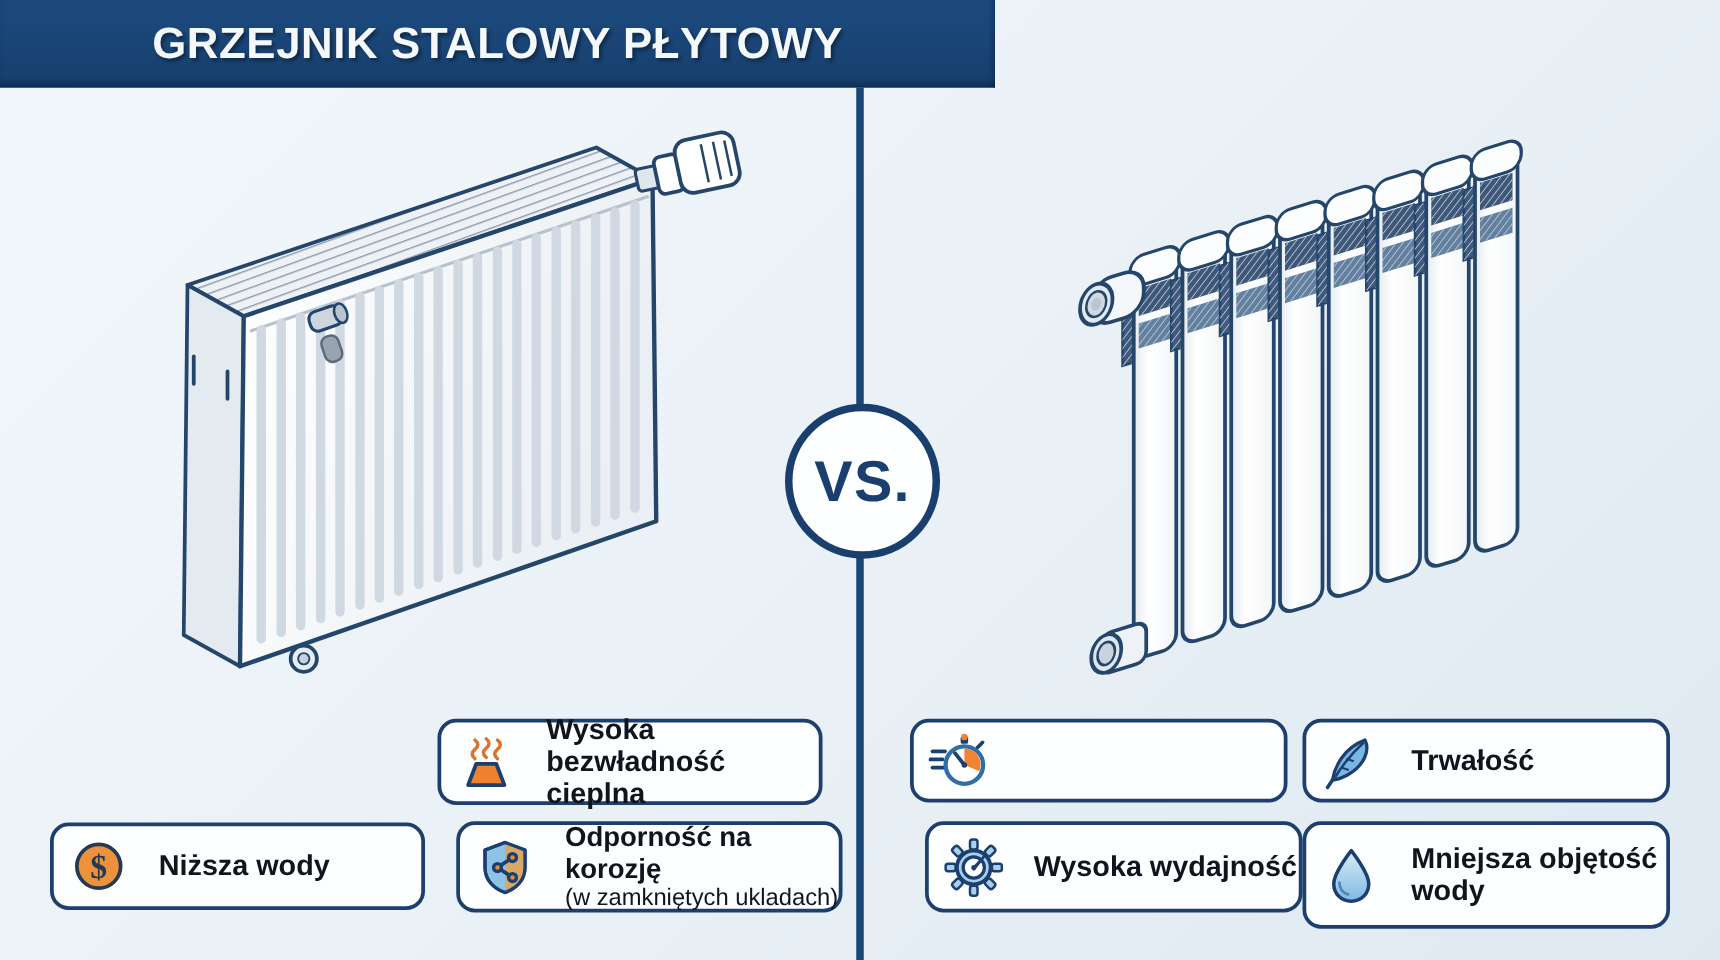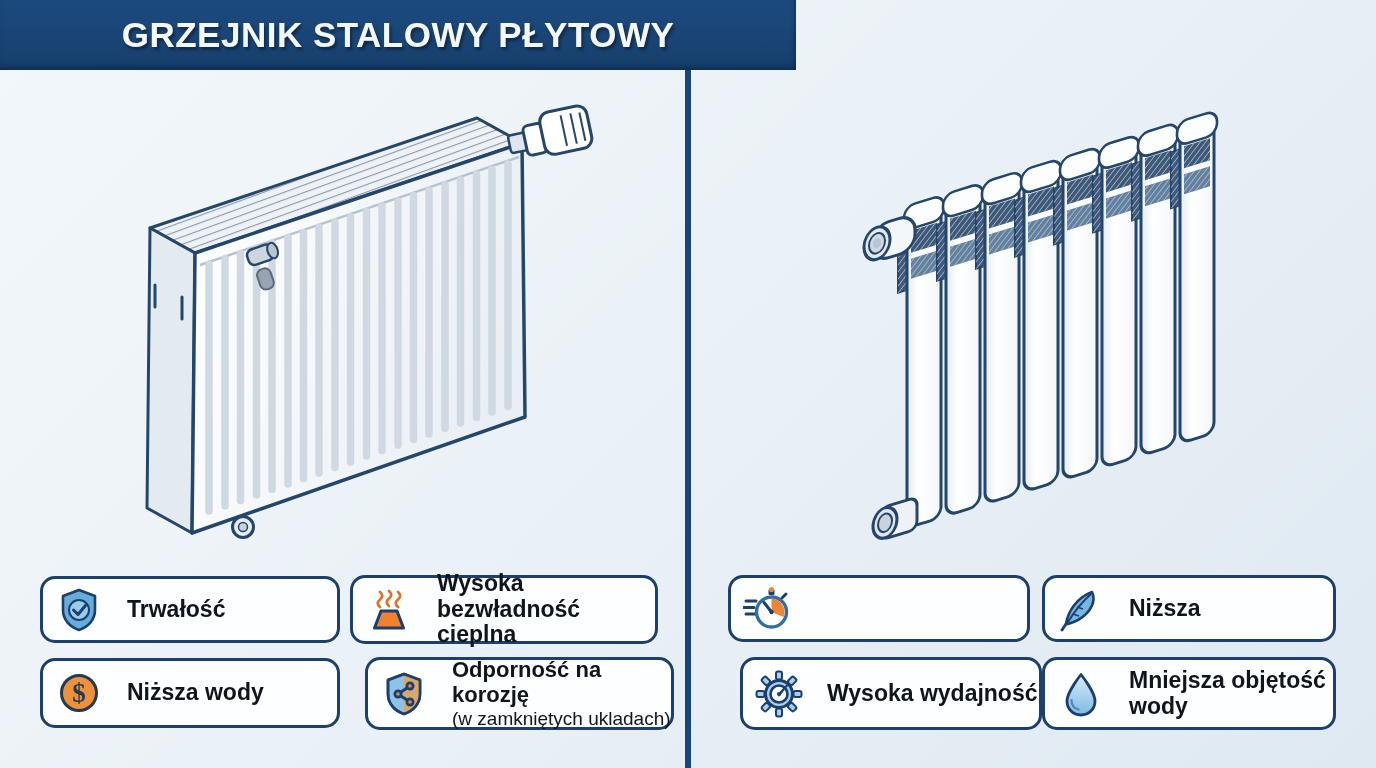--- a/index.html
+++ b/index.html
@@ -46,21 +46,21 @@
   .lbl { color:#10151d; font-size:23px; font-weight:600; line-height:1.12; }
   .lbl .sub { display:block; font-size:19px; font-weight:400; }
   .lbl-sm { font-size:22px; }
   #card-b1 { left:40px;  top:576px; width:300px; height:67px; }
   #card-b2 { left:350px; top:575px; width:308px; height:69px; }
   #card-b3 { left:40px;  top:658px; width:300px; height:70px; }
   #card-b4 { left:349px; top:657px; width:309px; height:73px;margin-left:16px; }
   #card-b5 { left:728px; top:575px; width:302px; height:67px; }
   #card-b6 { left:1042px;top:575px; width:294px; height:67px; }
   #card-b7 { left:728px; top:657px; width:302px; height:73px;margin-left:12px; }
-  #card-b8 { left:1042px;top:657px; width:294px; height:73px; }
+  #card-b8 { left:1042px;top:657px; width:294px; height:86px; }
   
   .rad { position:absolute; }
   #rad-steel { left:120px; top:95px; width:520px; height:470px; }
   #rad-alu   { left:840px; top:95px; width:420px; height:470px; }
 </style>
 </head>
 <body>
 
 <div id="stage">
 
@@ -177,31 +177,24 @@
       </g>
 
       <g>
         <rect x="-26" y="290" width="36" height="32" rx="8" fill="#eef2f6" stroke="#24466b" stroke-width="3"></rect>
         <ellipse cx="-22" cy="306" rx="12" ry="15" fill="#dfe6ed" stroke="#24466b" stroke-width="3"></ellipse>
         <ellipse cx="-22" cy="306" rx="7" ry="9" fill="#c8d3de" stroke="#24466b" stroke-width="2"></ellipse>
       </g>
     </g>
   </svg>
 
-
-  <div class="card" id="card-b1">
-    <span class="icon">
-      <svg viewBox="0 0 48 48">
-        <path d="M24 4 L40 10 V24 C40 34 33 41 24 44 C15 41 8 34 8 24 V10 Z" fill="#66aeda" stroke="#1b3f6e" stroke-width="2.6" stroke-linejoin="round"></path>
-        <circle cx="24" cy="24" r="10" fill="#9ccbe9" stroke="#1b3f6e" stroke-width="2"></circle>
-        <path d="M18.5 24 L23 28.5 L30.5 19.5" fill="none" stroke="#1b3f6e" stroke-width="3" stroke-linecap="round" stroke-linejoin="round"></path>
-      </svg>
-    </span>
-    <span class="lbl">Trwałość</span>
-  </div>
+  <div class="vs-badge">
+    <span class="vs-label">VS.</span>
+  </div>
+
 
   <div class="card" id="card-b2">
     <span class="icon">
       <svg viewBox="0 0 48 48">
         <g fill="none" stroke="#d9742c" stroke-width="2.8" stroke-linecap="round">
           <path d="M15 6 c3 2.5 3 5 0 7.5 c-3 2.5 -3 5 0 7.5"></path>
           <path d="M24 5 c3 2.5 3 5 0 7.5 c-3 2.5 -3 5 0 7.5"></path>
           <path d="M33 6 c3 2.5 3 5 0 7.5 c-3 2.5 -3 5 0 7.5"></path>
         </g>
         <path d="M16 25 H32 L38.5 42 H9.5 Z" fill="#f0812e" stroke="#1b3f6e" stroke-width="3" stroke-linejoin="round"></path>
@@ -263,21 +256,21 @@
 
   <div class="card" id="card-b6">
     <span class="icon">
       <svg viewBox="0 0 48 48">
         <path d="M9 39 C11 27 19 13 35 7 C39 15 35 27 21 35 C17 37 13 39 9 39 Z" fill="#79b7e2" stroke="#1b3f6e" stroke-width="2.6" stroke-linejoin="round"></path>
         <path d="M11 37 C17 27 25 17 34 9" fill="none" stroke="#1b3f6e" stroke-width="2"></path>
         <path d="M20 22 L26 24 M16 29 L22 31" stroke="#1b3f6e" stroke-width="1.6"></path>
         <path d="M9 39 L5 45" stroke="#1b3f6e" stroke-width="2.8" stroke-linecap="round"></path>
       </svg>
     </span>
-    <span class="lbl">Niższa</span>
+    <span class="lbl">Trwałość</span>
   </div>
 
   <div class="card" id="card-b7">
     <span class="icon">
       <svg viewBox="0 0 48 48">
         <g fill="#a9cfe9" stroke="#1b3f6e" stroke-width="2">
           <rect x="21" y="1.5" width="6" height="8" rx="2"></rect>
           <rect x="21" y="38.5" width="6" height="8" rx="2"></rect>
           <rect x="1.5" y="21" width="8" height="6" rx="2"></rect>
           <rect x="38.5" y="21" width="8" height="6" rx="2"></rect>

